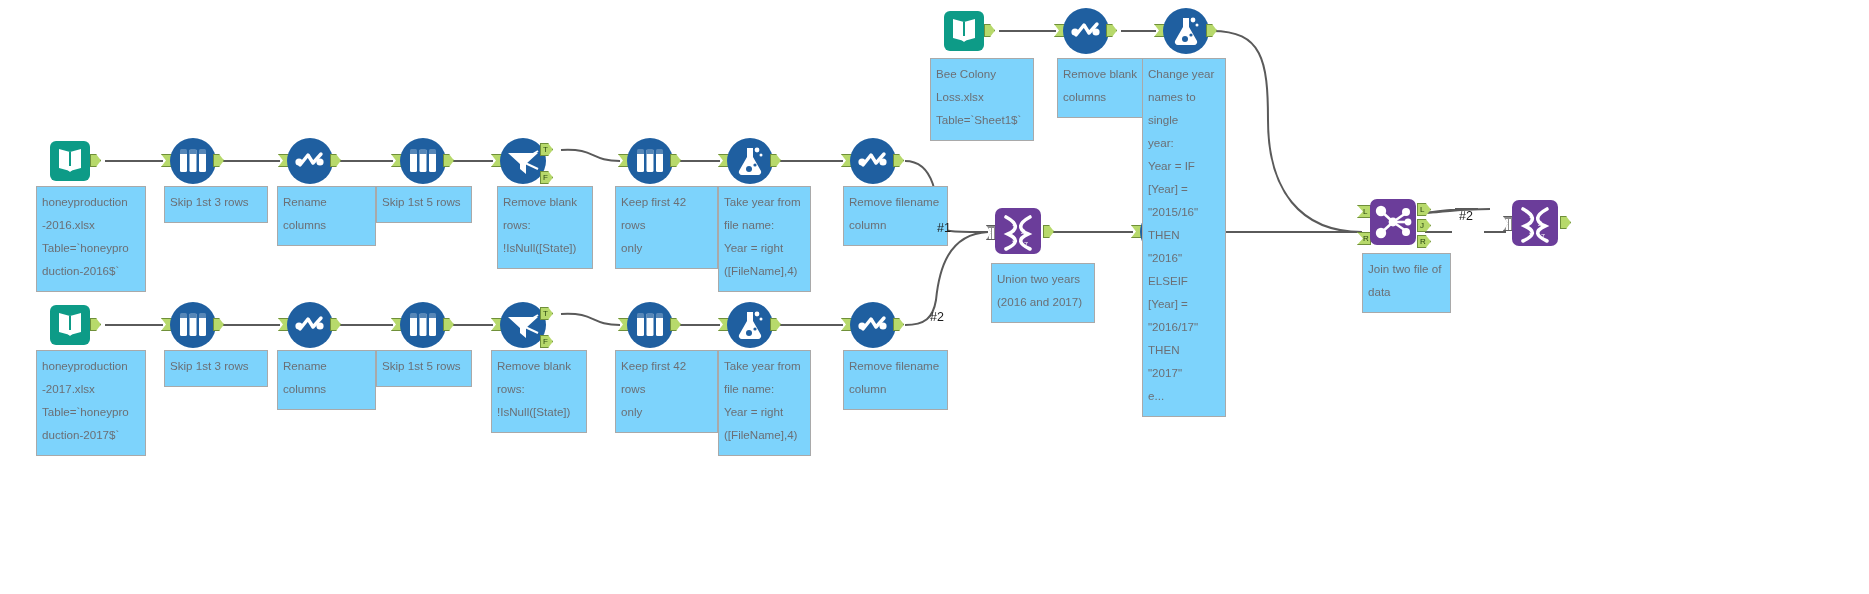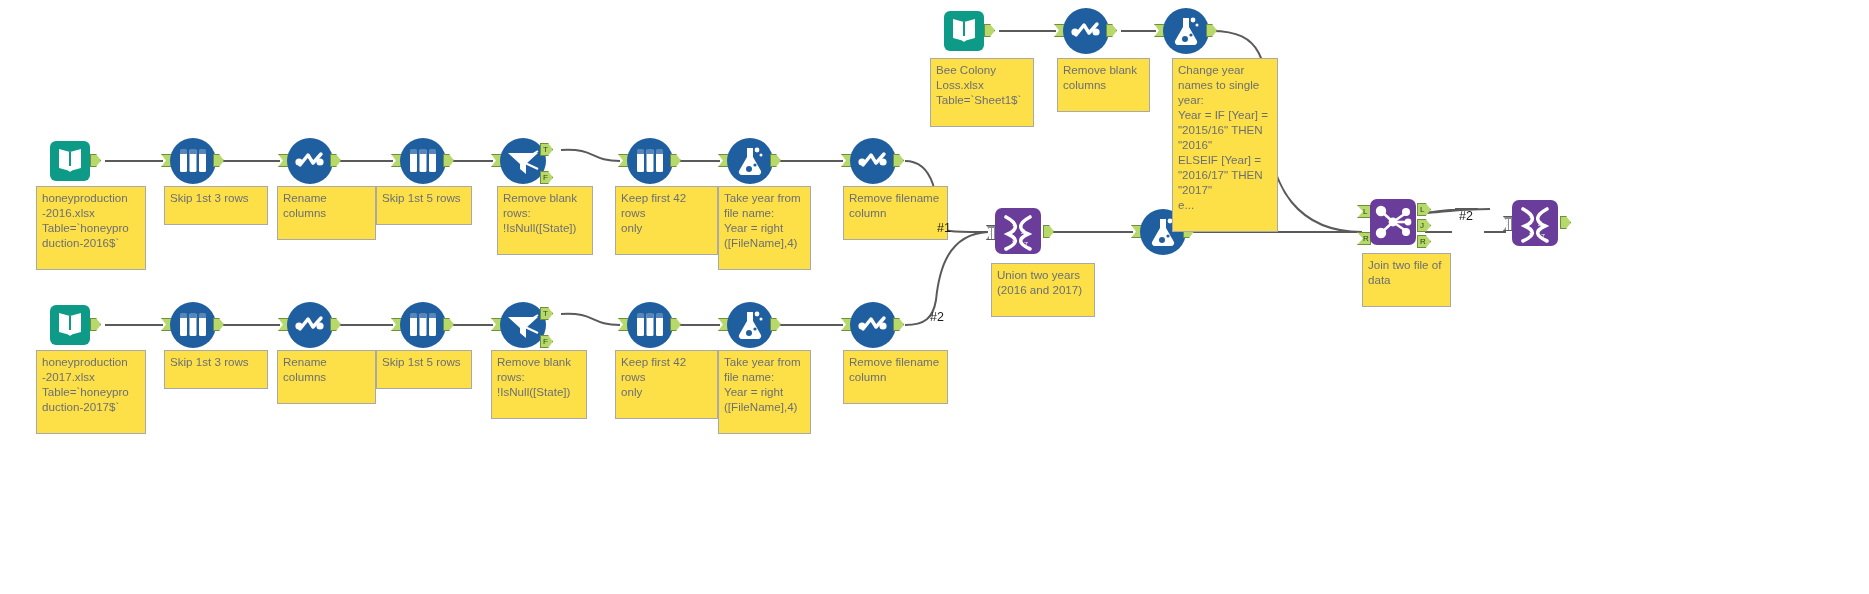--- a/index.html
+++ b/index.html
@@ -80,26 +80,26 @@
   }
   .anch.multi i {
     position:absolute; left:2px; top:2px;
     width:2px; height:11px; background:#fff;
     box-shadow: 3px 0 0 #fff, 6px 0 0 #fff;
   }
 
   
   .note {
     position: absolute;
-    background: #fde047;
+    background: #7dd3fc;
     border: 1px solid #a9a9a9;
     color: #6b6f75;
     font-size: 11.6px;
-    line-height: 15px;
-    padding: 3px 4px 19px 5px;
+    line-height: 23px;
+    padding: 3px 4px 9px 5px;
     white-space: pre-line;
     font-family: "Liberation Sans", sans-serif;
   }
 
   
   .wire { position: absolute; left: 0; top: 0; overflow: visible; pointer-events: none; }
   .wire path { fill: none; stroke: #5a5a5a; stroke-width: 2; }
 
   .conn-label {
     position: absolute;
@@ -534,21 +534,21 @@
 Year = right
 ([FileName],4)</div>
   <div class="note" style="left:843px;top:350px;width:105px;">Remove filename
 column</div>
 
   <div class="note" style="left:930px;top:58px;width:104px;">Bee Colony
 Loss.xlsx
 Table=`Sheet1$`</div>
   <div class="note" style="left:1057px;top:58px;width:93px;">Remove blank
 columns</div>
-  <div class="note" style="left:1172px;top:58px;width:106px;">Change year
+  <div class="note" style="left:1142px;top:58px;width:84px;">Change year
 names to single
 year:
 Year = IF [Year] =
 "2015/16" THEN
 "2016"
 ELSEIF [Year] =
 "2016/17" THEN
 "2017"
 e...</div>
 

